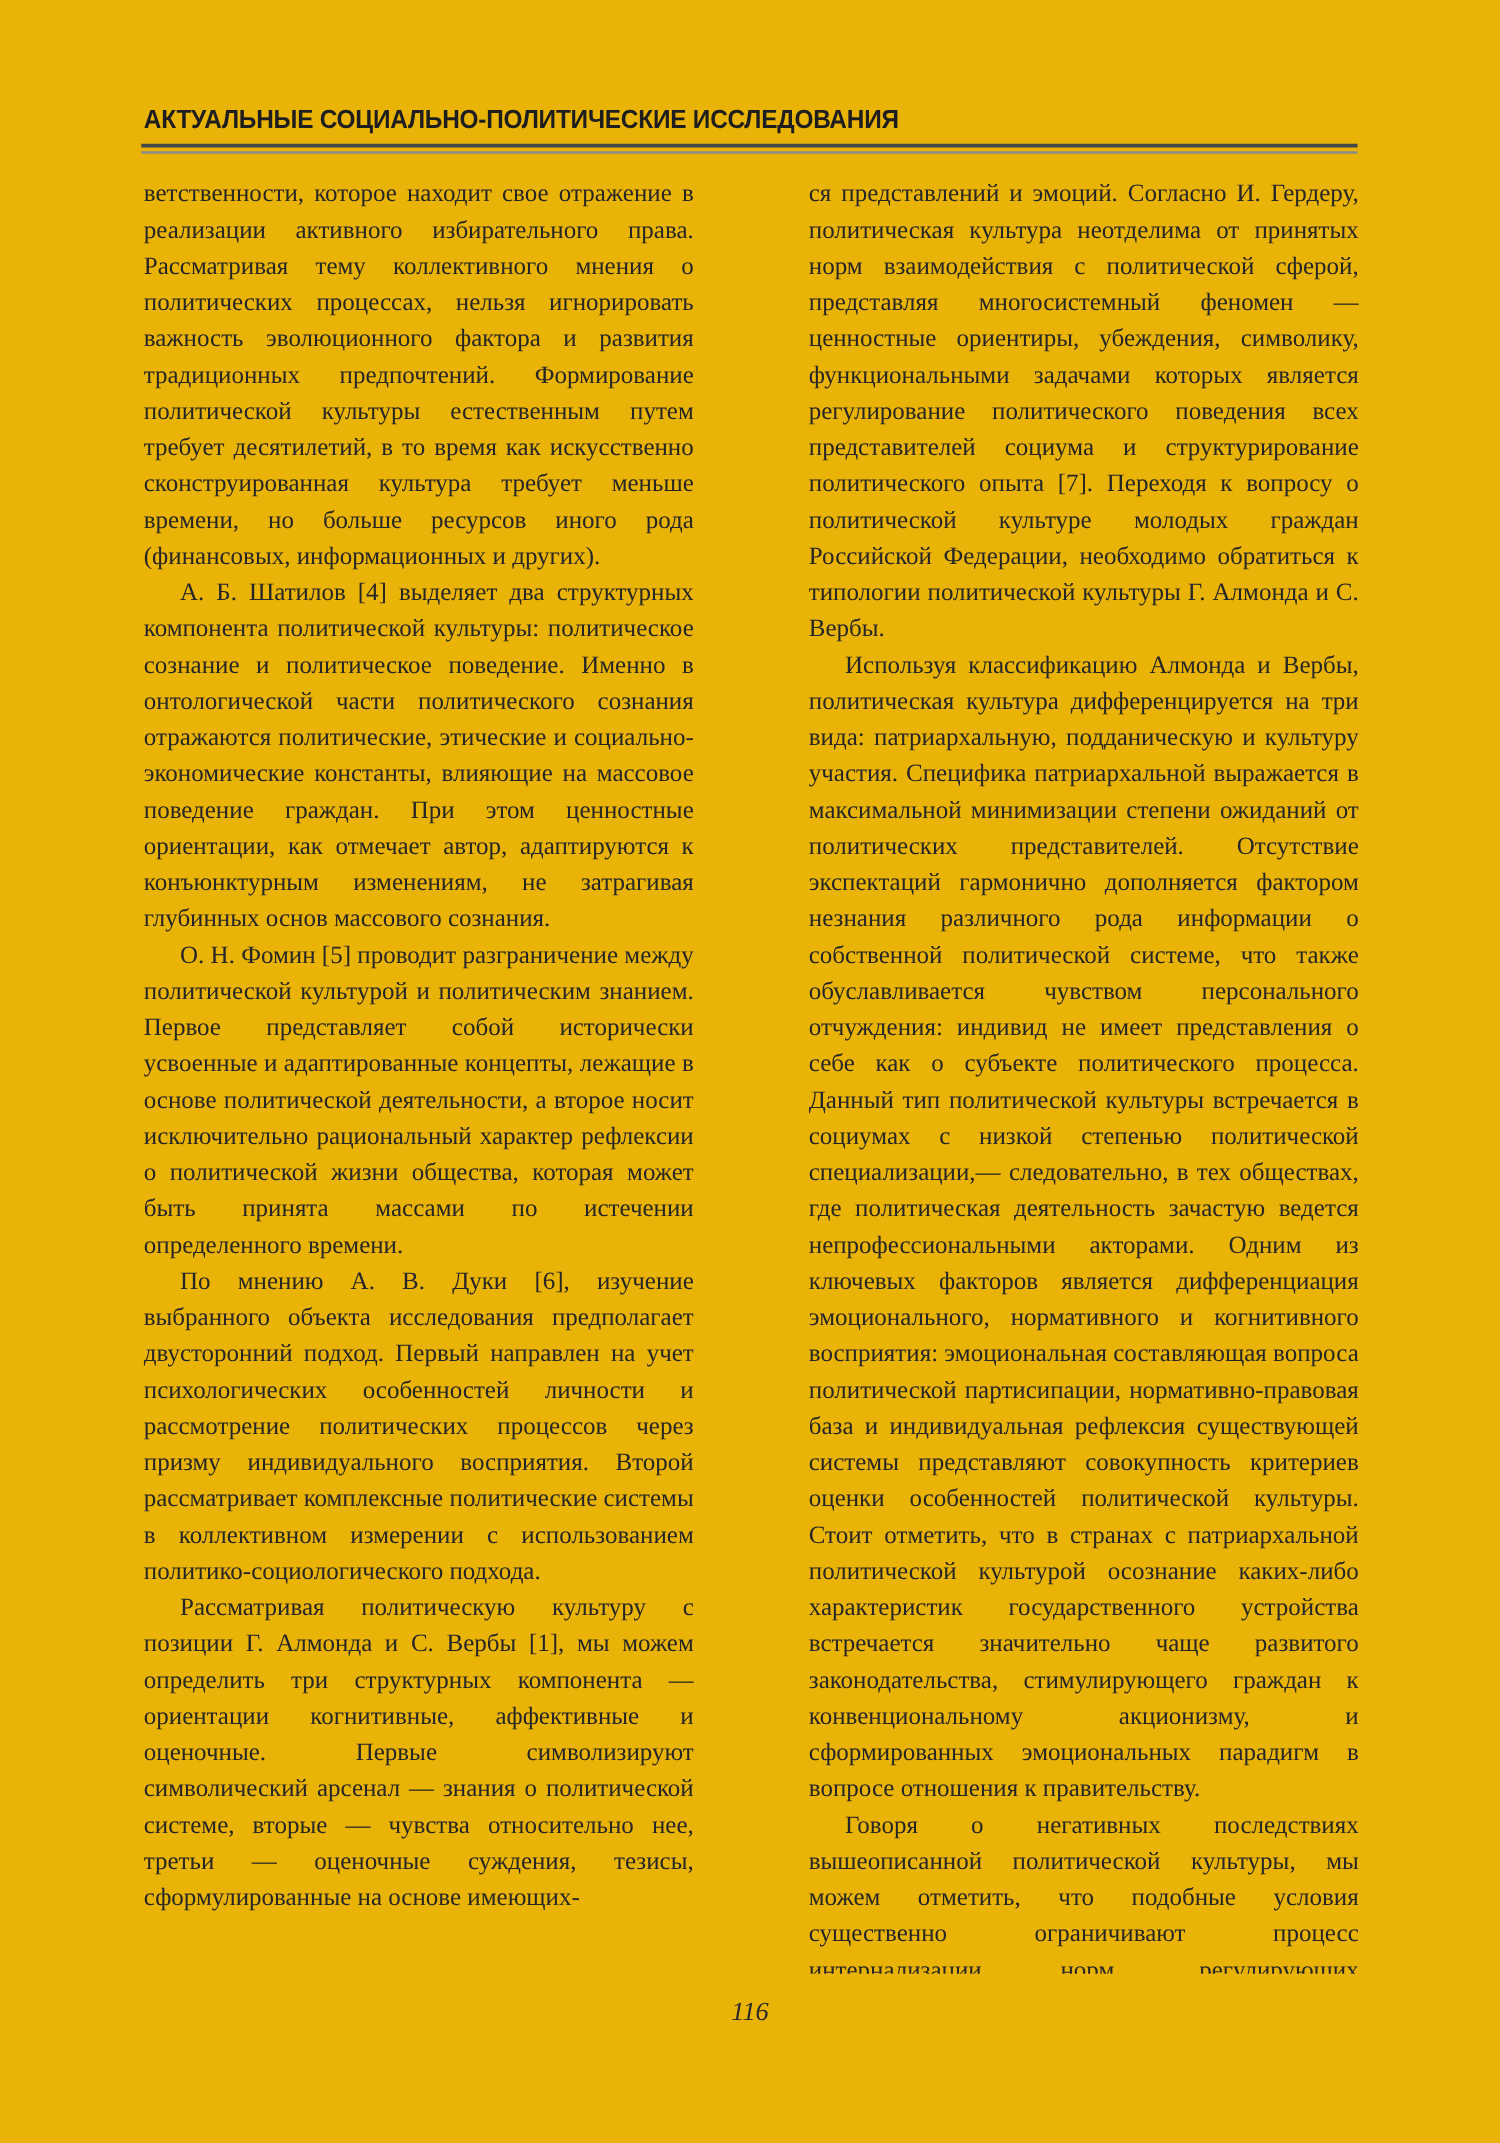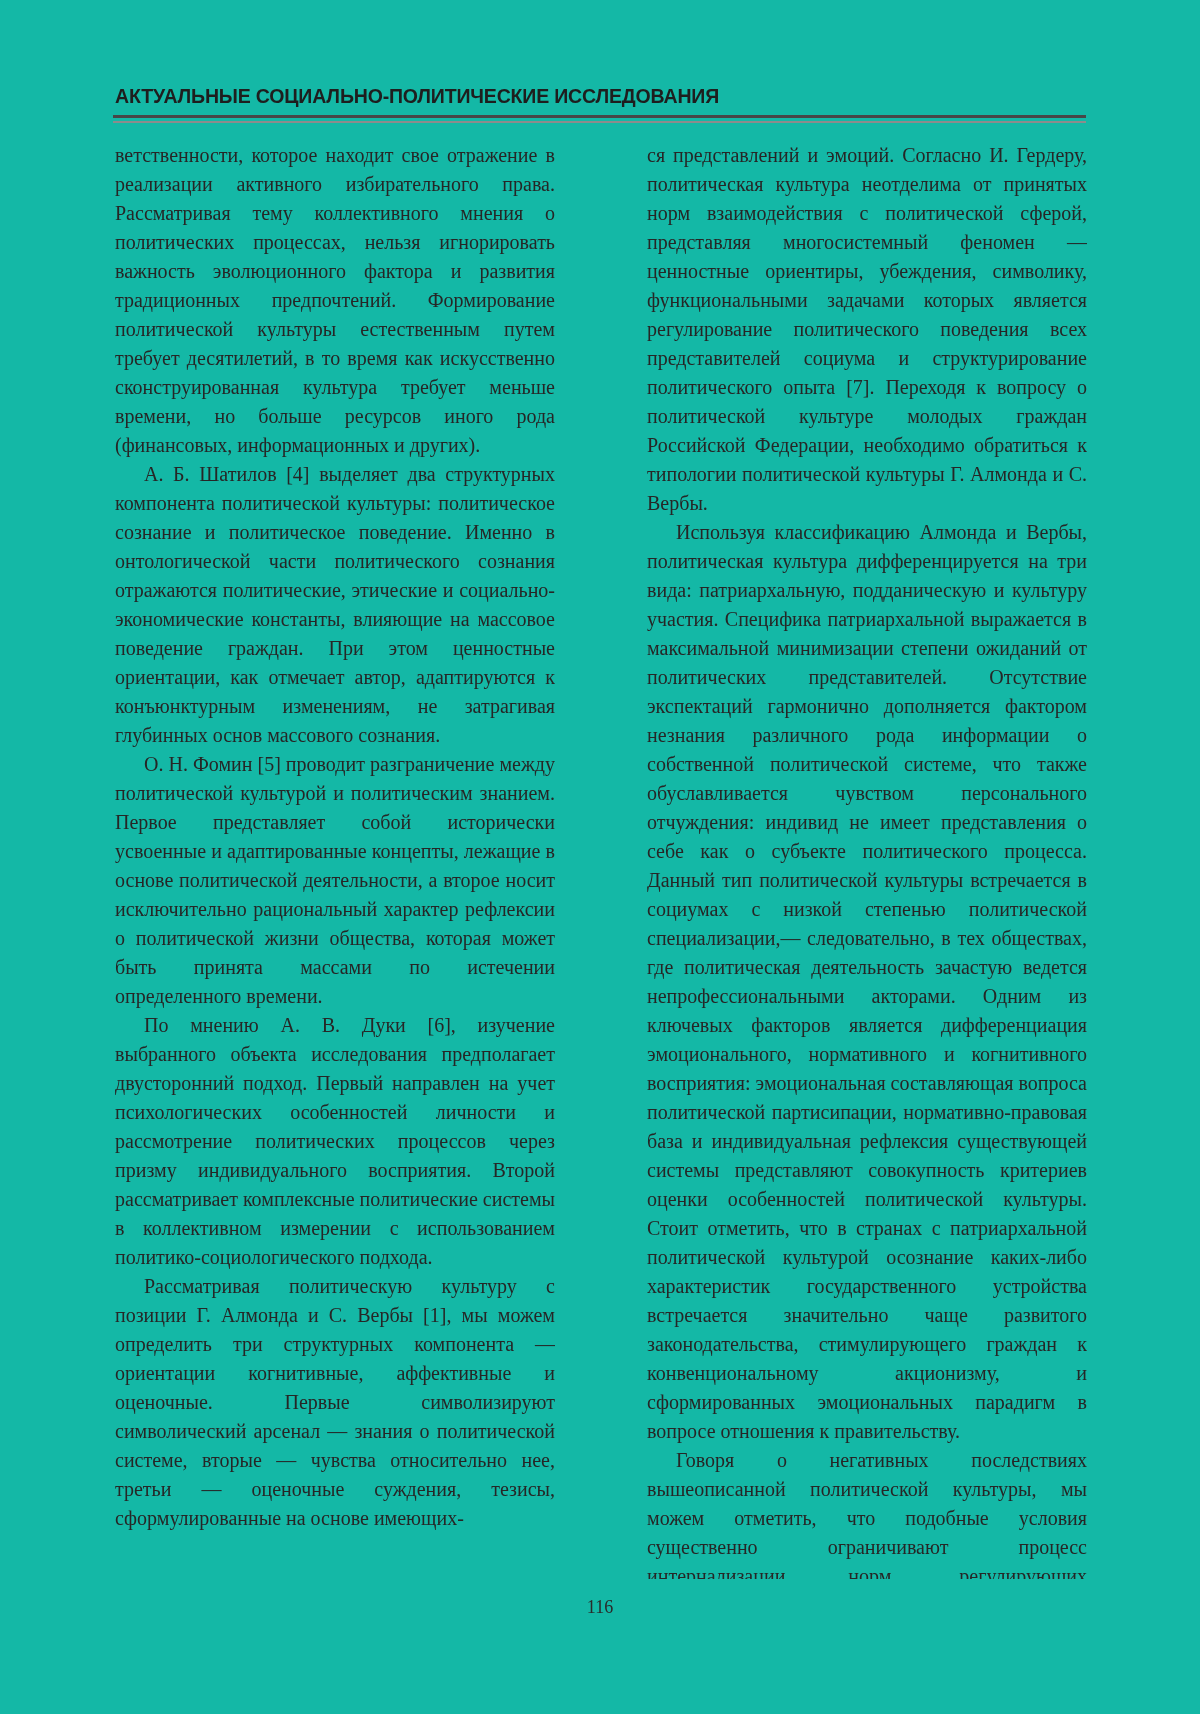--- a/index.html
+++ b/index.html
@@ -1,20 +1,20 @@
 <!DOCTYPE html>
 <html lang="ru" style="--text-color: #262626; --rule-dark: #474747; --rule-light: #8c8c8c;"><head>
 <meta charset="utf-8">
 <style>
   html, body { margin: 0; padding: 0; background: #ffffff; }
   .page {
     position: relative;
     width: 1200px;
     height: 1714px;
-    background: #14b8a6;
+    background: #eab308;
     font-family: "Liberation Serif", serif;
     color: var(--text-color, #262626);
     overflow: hidden;
   }
   .running-head {
     position: absolute;
     left: 115px;
     top: 84px;
     margin: 0;
     font-family: "Liberation Sans", sans-serif;
@@ -53,22 +53,23 @@
     hyphens: none;
   }
   .col p { margin: 0; padding: 0; text-indent: 0; }
   .col p.indent { text-indent: 29px; }
   .page-number {
     position: absolute;
     left: 0;
     top: 1597px;
     width: 1200px;
     text-align: center;
-    font-size: 18px;
+    font-size: 21px;
     color: #2a2a2a;
+    font-style: italic;
   }
 </style>
 </head>
 <body>
 
 <div class="page">
 
   <h1 class="running-head">АКТУАЛЬНЫЕ СОЦИАЛЬНО-ПОЛИТИЧЕСКИЕ ИССЛЕДОВАНИЯ</h1>
 
   <div class="double-rule"></div>

